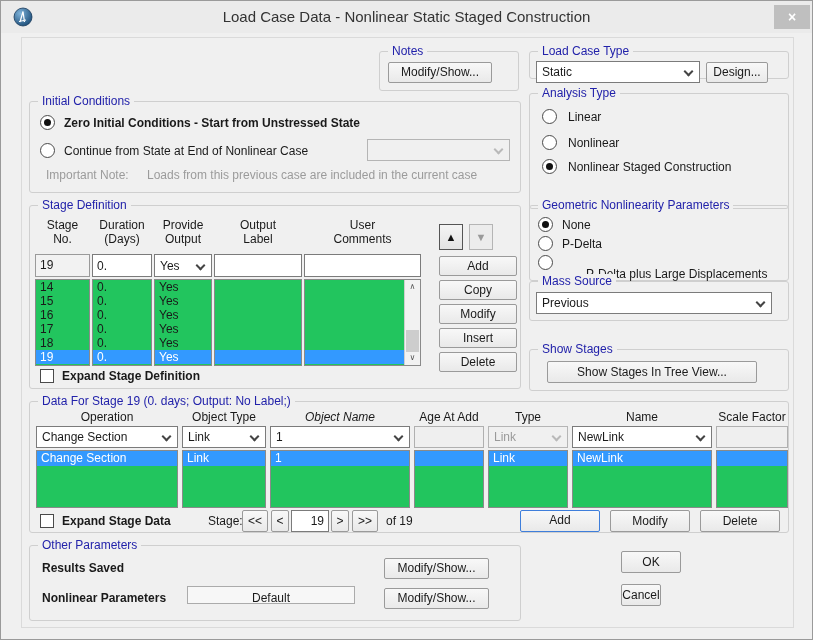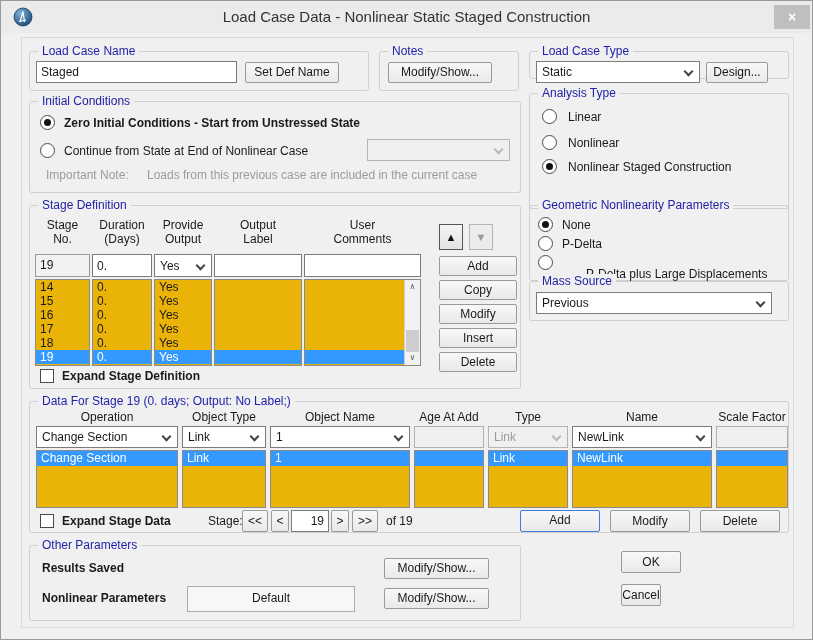--- a/index.html
+++ b/index.html
@@ -40,21 +40,21 @@
   .combo.disabled .chev { border-color:#b9b9b9; }
 
   .radio { position:absolute; width:15px; height:15px; border:1px solid #4a4a4a; border-radius:50%; background:#fff; }
   .radio.sel::after { content:""; position:absolute; left:3px; top:3px; width:7px; height:7px;
                       border-radius:50%; background:#111; }
   .check { position:absolute; width:14px; height:14px; border:1px solid #4a4a4a; background:#fff; }
   .rlabel { position:absolute; white-space:nowrap; }
   .gray { color:#9b9b9b; }
 
   
-  .listcol { position:absolute; background:#eab308; border:1px solid #8a8a8a; overflow:hidden; }
+  .listcol { position:absolute; background:#22c55e; border:1px solid #8a8a8a; overflow:hidden; }
   .lrow { height:14px; line-height:14px; padding-left:4px; white-space:nowrap; }
   .lrow.sel { background:#3399ff; color:#fff; }
   .drow { height:15px; line-height:15px; padding-left:4px; white-space:nowrap; }
   .drow.sel { background:#3399ff; color:#fff; }
 
   .hdr { position:absolute; text-align:center; line-height:14px; }
 
   
   .sc0{left:5px;width:55px;} .sc1{left:62px;width:60px;} .sc2{left:124px;width:58px;}
   .sc3{left:184px;width:88px;} .sc4{left:274px;width:117px;}
@@ -90,25 +90,20 @@
         </defs>
       <circle cx="10" cy="10" r="9" fill="url(#g1)" stroke="#16395a" stroke-width="0.8"></circle>
       <path d="M7 15 L10 4.5 L11.5 15 M6 14.5 L13 13" stroke="#fff" stroke-width="1.2" fill="none"></path>
     </svg>
     <div class="title">Load Case Data - Nonlinear Static Staged Construction</div>
     <div class="closebtn"><span>×</span></div>
   </div>
 
   <div class="panel"></div>
 
-  <div class="group" style="left:28px;top:50px;width:340px;height:40px;">
-    <span class="glabel">Load Case Name</span>
-    <input class="tbox" style="left: 6px; top: 9px; width: 201px; height: 22px;" value="Staged">
-    <div class="btn" style="left:215px;top:10px;width:94px;height:21px;">Set Def Name</div>
-  </div>
 
   <div class="group" style="left:378px;top:50px;width:140px;height:40px;">
     <span class="glabel">Notes</span>
     <div class="btn" style="left:8px;top:10px;width:104px;height:21px;">Modify/Show...</div>
   </div>
 
   <div class="group" style="left:528px;top:50px;width:260px;height:28px;">
     <span class="glabel">Load Case Type</span>
     <div class="combo" style="left:6px;top:9px;width:164px;height:22px;">
       <span class="ctext">Static</span>
@@ -244,27 +239,31 @@
   </div>
 
   <div class="group" style="left:528px;top:280px;width:260px;height:40px;">
     <span class="glabel">Mass Source</span>
     <div class="combo" style="left:6px;top:10px;width:236px;height:22px;">
       <span class="ctext">Previous</span>
       <span class="chev"></span>
     </div>
   </div>
 
+  <div class="group" style="left:528px;top:348px;width:260px;height:42px;">
+    <span class="glabel">Show Stages</span>
+    <div class="btn" style="left:17px;top:11px;width:210px;height:22px;line-height:20px;">Show Stages In Tree View...</div>
+  </div>
 
   <div class="group" style="left:28px;top:400px;width:760px;height:132px;">
     <span class="glabel">Data For Stage 19  (0. days;  Output: No Label;)</span>
 
     <div class="hdr dc0" style="top:8px;">Operation</div>
     <div class="hdr dc1" style="top:8px;">Object Type</div>
-    <div class="hdr dc2" style="top:8px;">Object Name</div>
+    <div class="hdr dc2" style="top:8px;font-style:italic;">Object Name</div>
     <div class="hdr dc3" style="top:8px;">Age At Add</div>
     <div class="hdr dc4" style="top:8px;">Type</div>
     <div class="hdr dc5" style="top:8px;">Name</div>
     <div class="hdr dc6" style="top:8px;">Scale Factor</div>
 
     <div class="combo dc0" style="top:24px;height:22px;">
       <span class="ctext">Change Section</span>
       <span class="chev"></span>
       </div>
     <div class="combo dc1" style="top:24px;height:22px;">
@@ -320,20 +319,20 @@
     <div class="btn default" style="left:490px;top:108px;width:80px;height:22px;">Add</div>
     <div class="btn" style="left:580px;top:108px;width:80px;height:22px;line-height:20px;">Modify</div>
     <div class="btn" style="left:670px;top:108px;width:80px;height:22px;line-height:20px;">Delete</div>
   </div>
 
   <div class="group" style="left:28px;top:544px;width:492px;height:76px;">
     <span class="glabel">Other Parameters</span>
     <span class="rlabel" style="left:12px;top:15px;font-weight:bold;">Results Saved</span>
     <div class="btn" style="left:354px;top:12px;width:105px;height:21px;">Modify/Show...</div>
     <span class="rlabel" style="left:12px;top:45px;font-weight:bold;">Nonlinear Parameters</span>
-    <div class="valbox" style="left:157px;top:40px;width:168px;height:26px;line-height:22px;">Default</div>
+    <div class="valbox" style="left:157px;top:40px;width:168px;height:18px;line-height:22px;">Default</div>
     <div class="btn" style="left:354px;top:42px;width:105px;height:21px;">Modify/Show...</div>
   </div>
 
   <div class="btn" style="left:620px;top:550px;width:60px;height:22px;line-height:20px;">OK</div>
   <div class="btn" style="left:620px;top:583px;width:40px;height:22px;line-height:20px;">Cancel</div>
 
 </div>
 
 </body></html>

